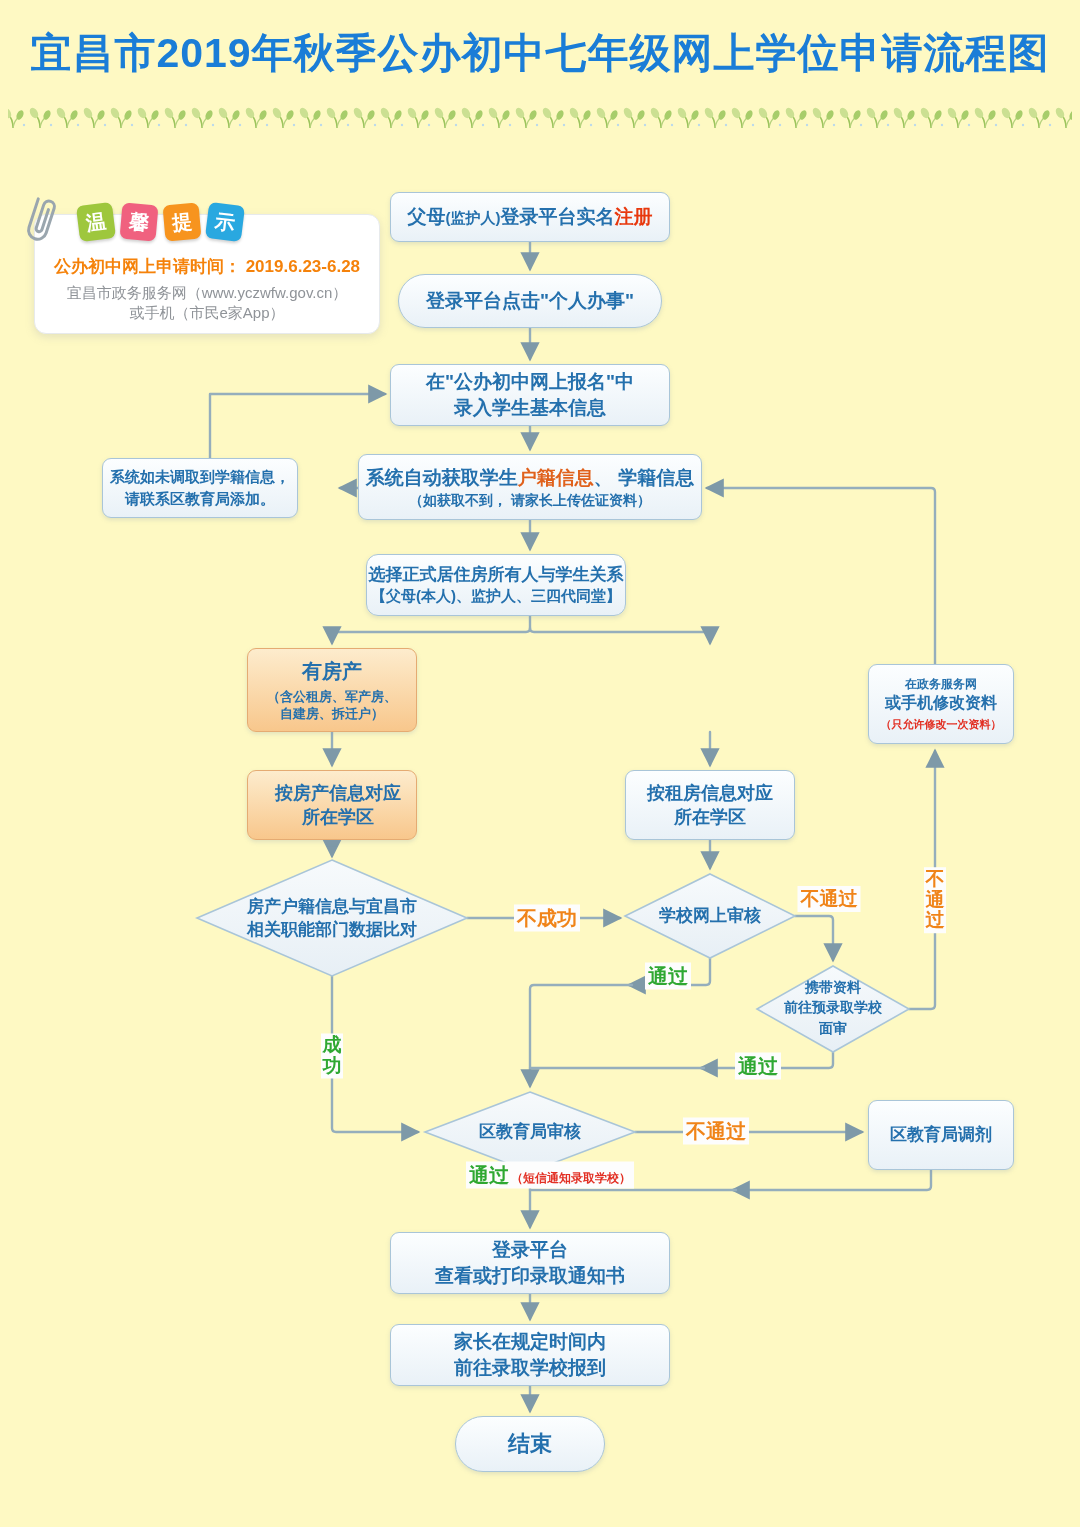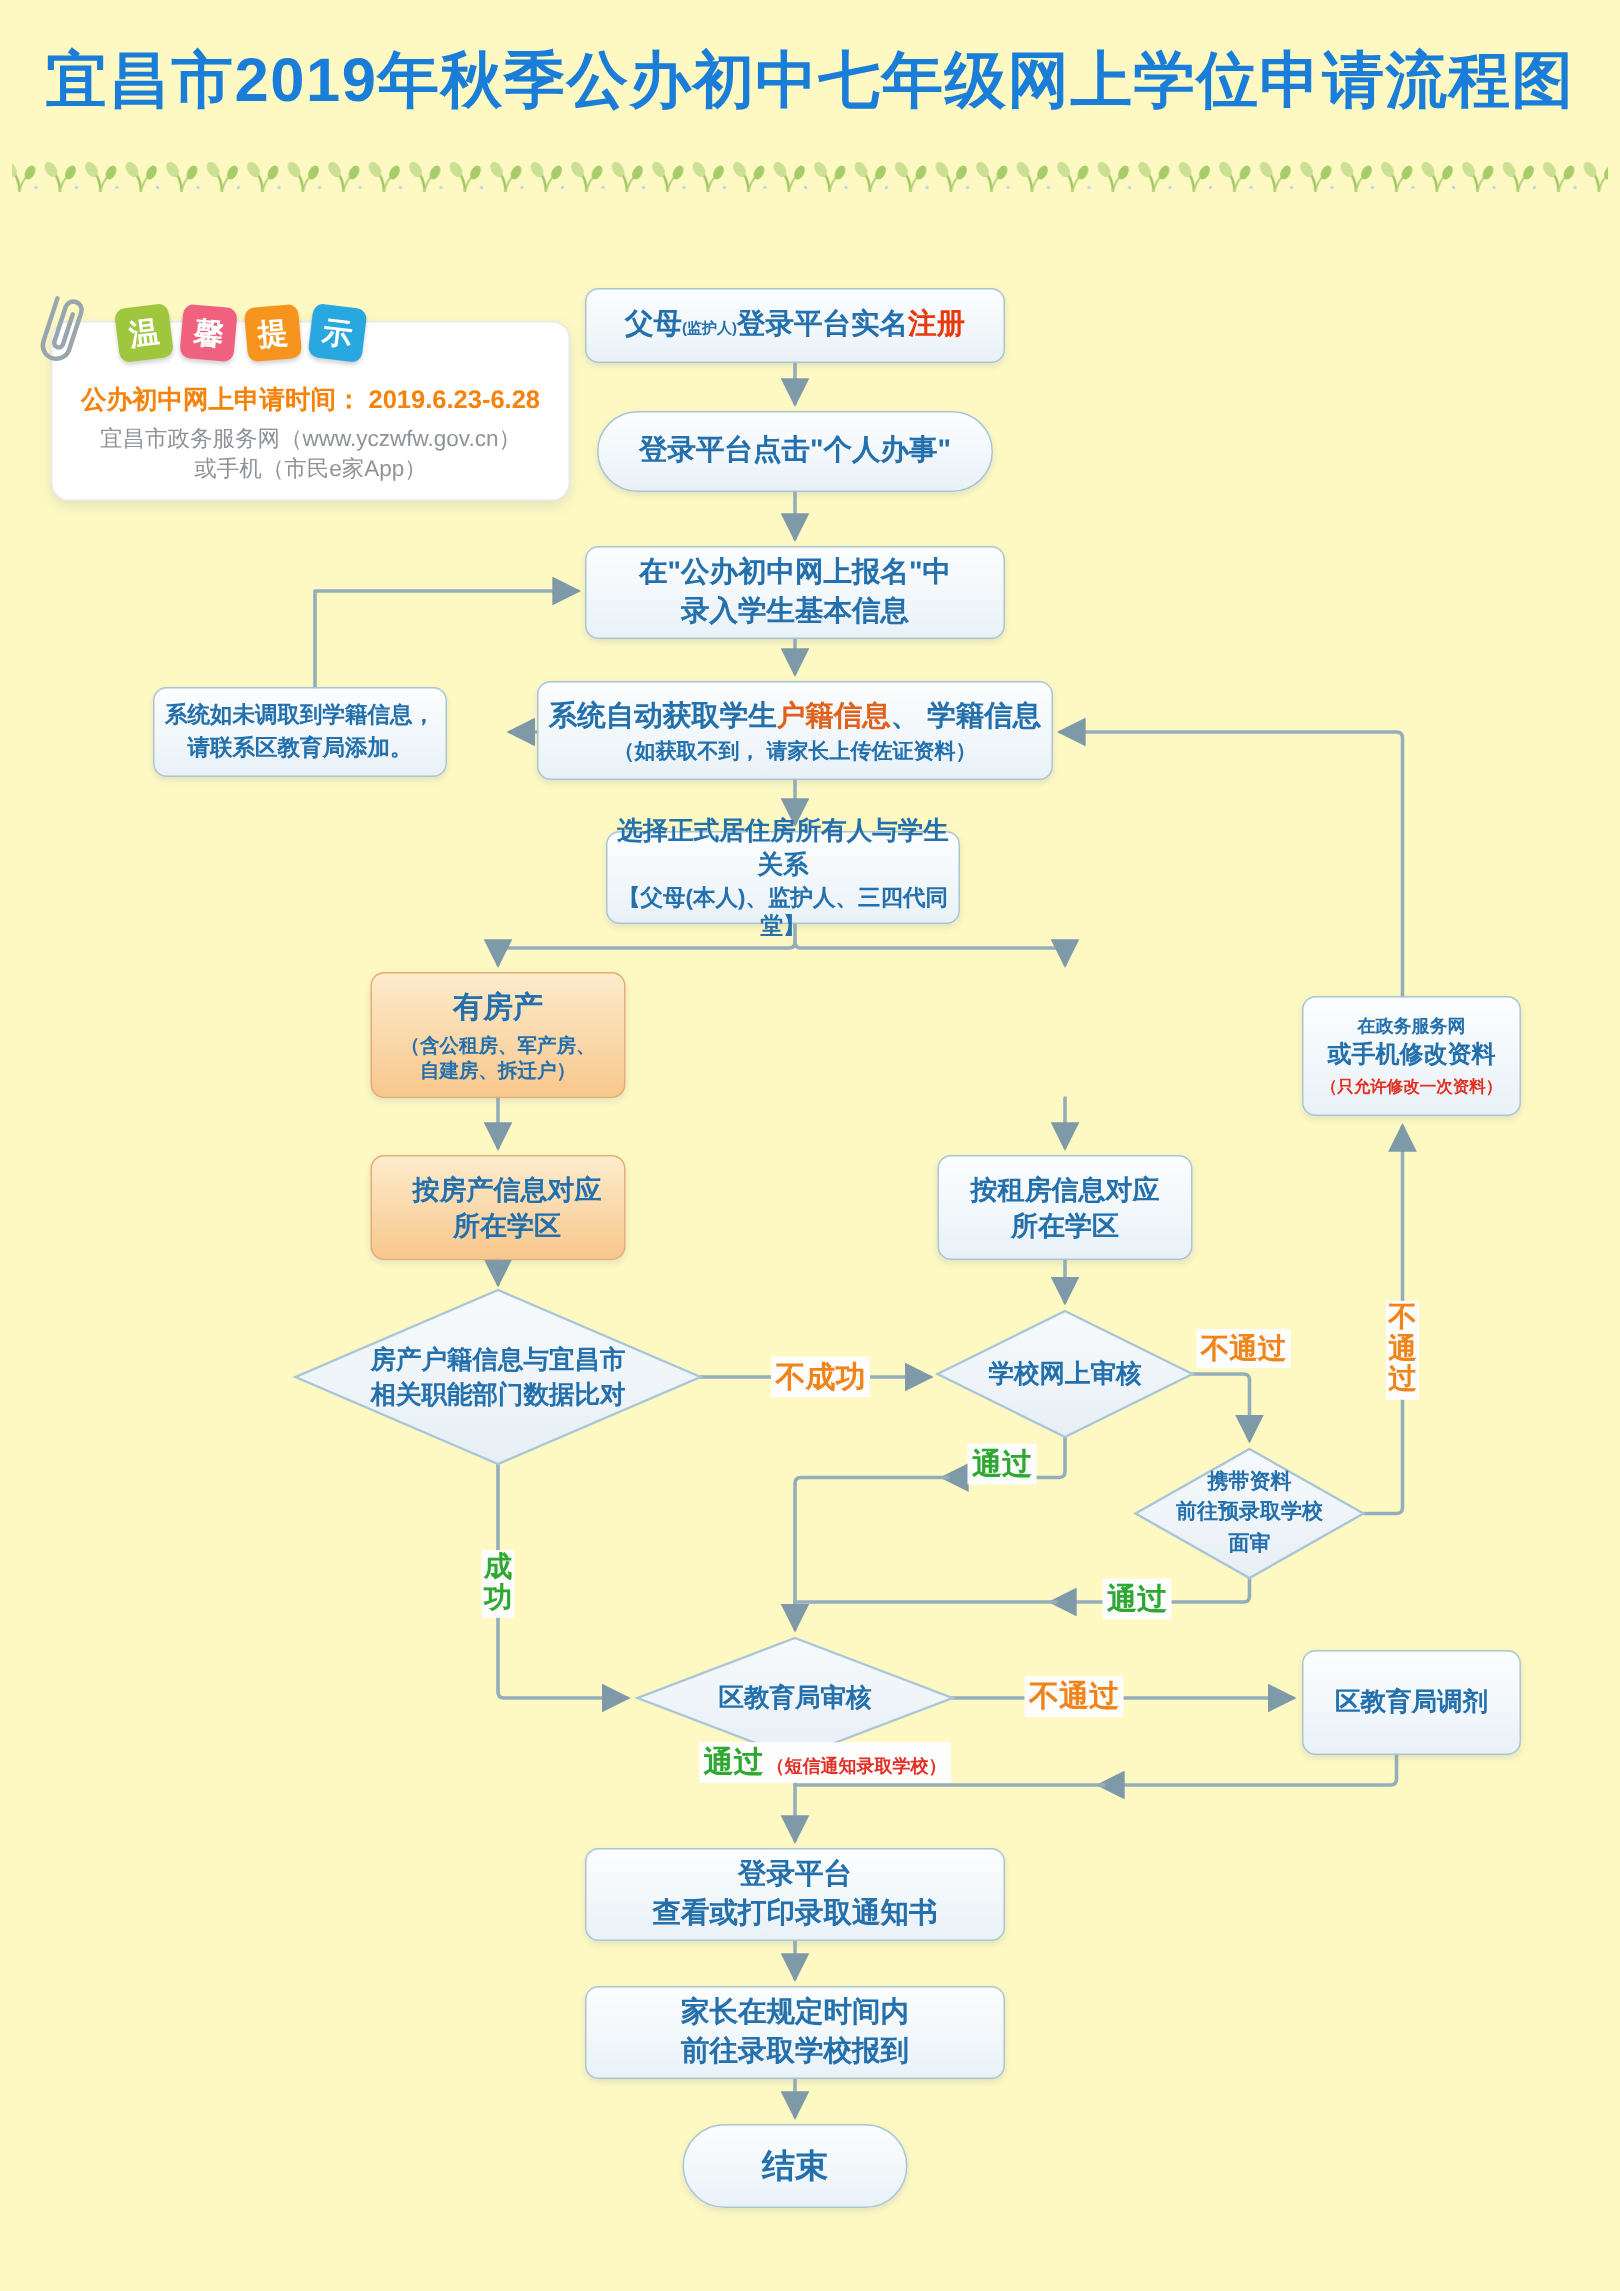--- a/index.html
+++ b/index.html
@@ -46,21 +46,21 @@
   .orange{
     background:linear-gradient(180deg,#fdeccd 0%,#f8c78c 100%);
     border-color:#e5ab72;
   }
   .l19{font-size:19px;line-height:1.35;}
   .l18{font-size:18px;line-height:1.35;}
   .l17{font-size:17px;line-height:1.35;}
   .sub14{font-size:14px;font-weight:700;line-height:1.3;}
   .sub13{font-size:13px;font-weight:700;line-height:1.3;margin-top:4px;}
   .ttl20{font-size:20px;font-weight:800;}
-  .small-paren{font-size:10px;}
+  .small-paren{font-size:15px;}
   .red{color:#e8380d;}
   .orange-red{color:#e0611c;}
   .note-red{color:#e23024;font-size:11px;font-weight:700;margin-top:3px;}
   
   .dtext{
     position:absolute;z-index:3;color:#2470ad;font-weight:700;text-align:center;
   }
   
   .elabel{
     position:absolute;z-index:4;font-weight:800;transform:translate(-50%,-50%);
@@ -175,21 +175,21 @@
       <span>系统自动获取学生</span><span class="orange-red">户籍信息</span><span>、 </span><span>学籍信息</span>
     </div>
     <div class="sub14">（如获取不到， 请家长上传佐证资料）</div>
   </div>
 
   <div class="node" style="left:102px;top:458px;width:196px;height:60px;font-size:15px;line-height:1.45;">
     <div>系统如未调取到学籍信息，</div>
     <div>请联系区教育局添加。</div>
   </div>
 
-  <div class="node" style="left:404px;top:554px;width:236px;height:62px;">
+  <div class="node" style="left:366px;top:554px;width:260px;height:62px;border-radius:12px;">
     <div class="l17">选择正式居住房所有人与学生关系</div>
     <div style="font-size:15px;">【父母(本人)、监护人、三四代同堂】</div>
   </div>
 
   <div class="node orange" style="left:247px;top:648px;width:170px;height:84px;">
     <div class="ttl20">有房产</div>
     <div class="sub13">（含公租房、军产房、</div>
     <div class="sub13" style="margin-top:0;">自建房、拆迁户）</div>
   </div>
 

